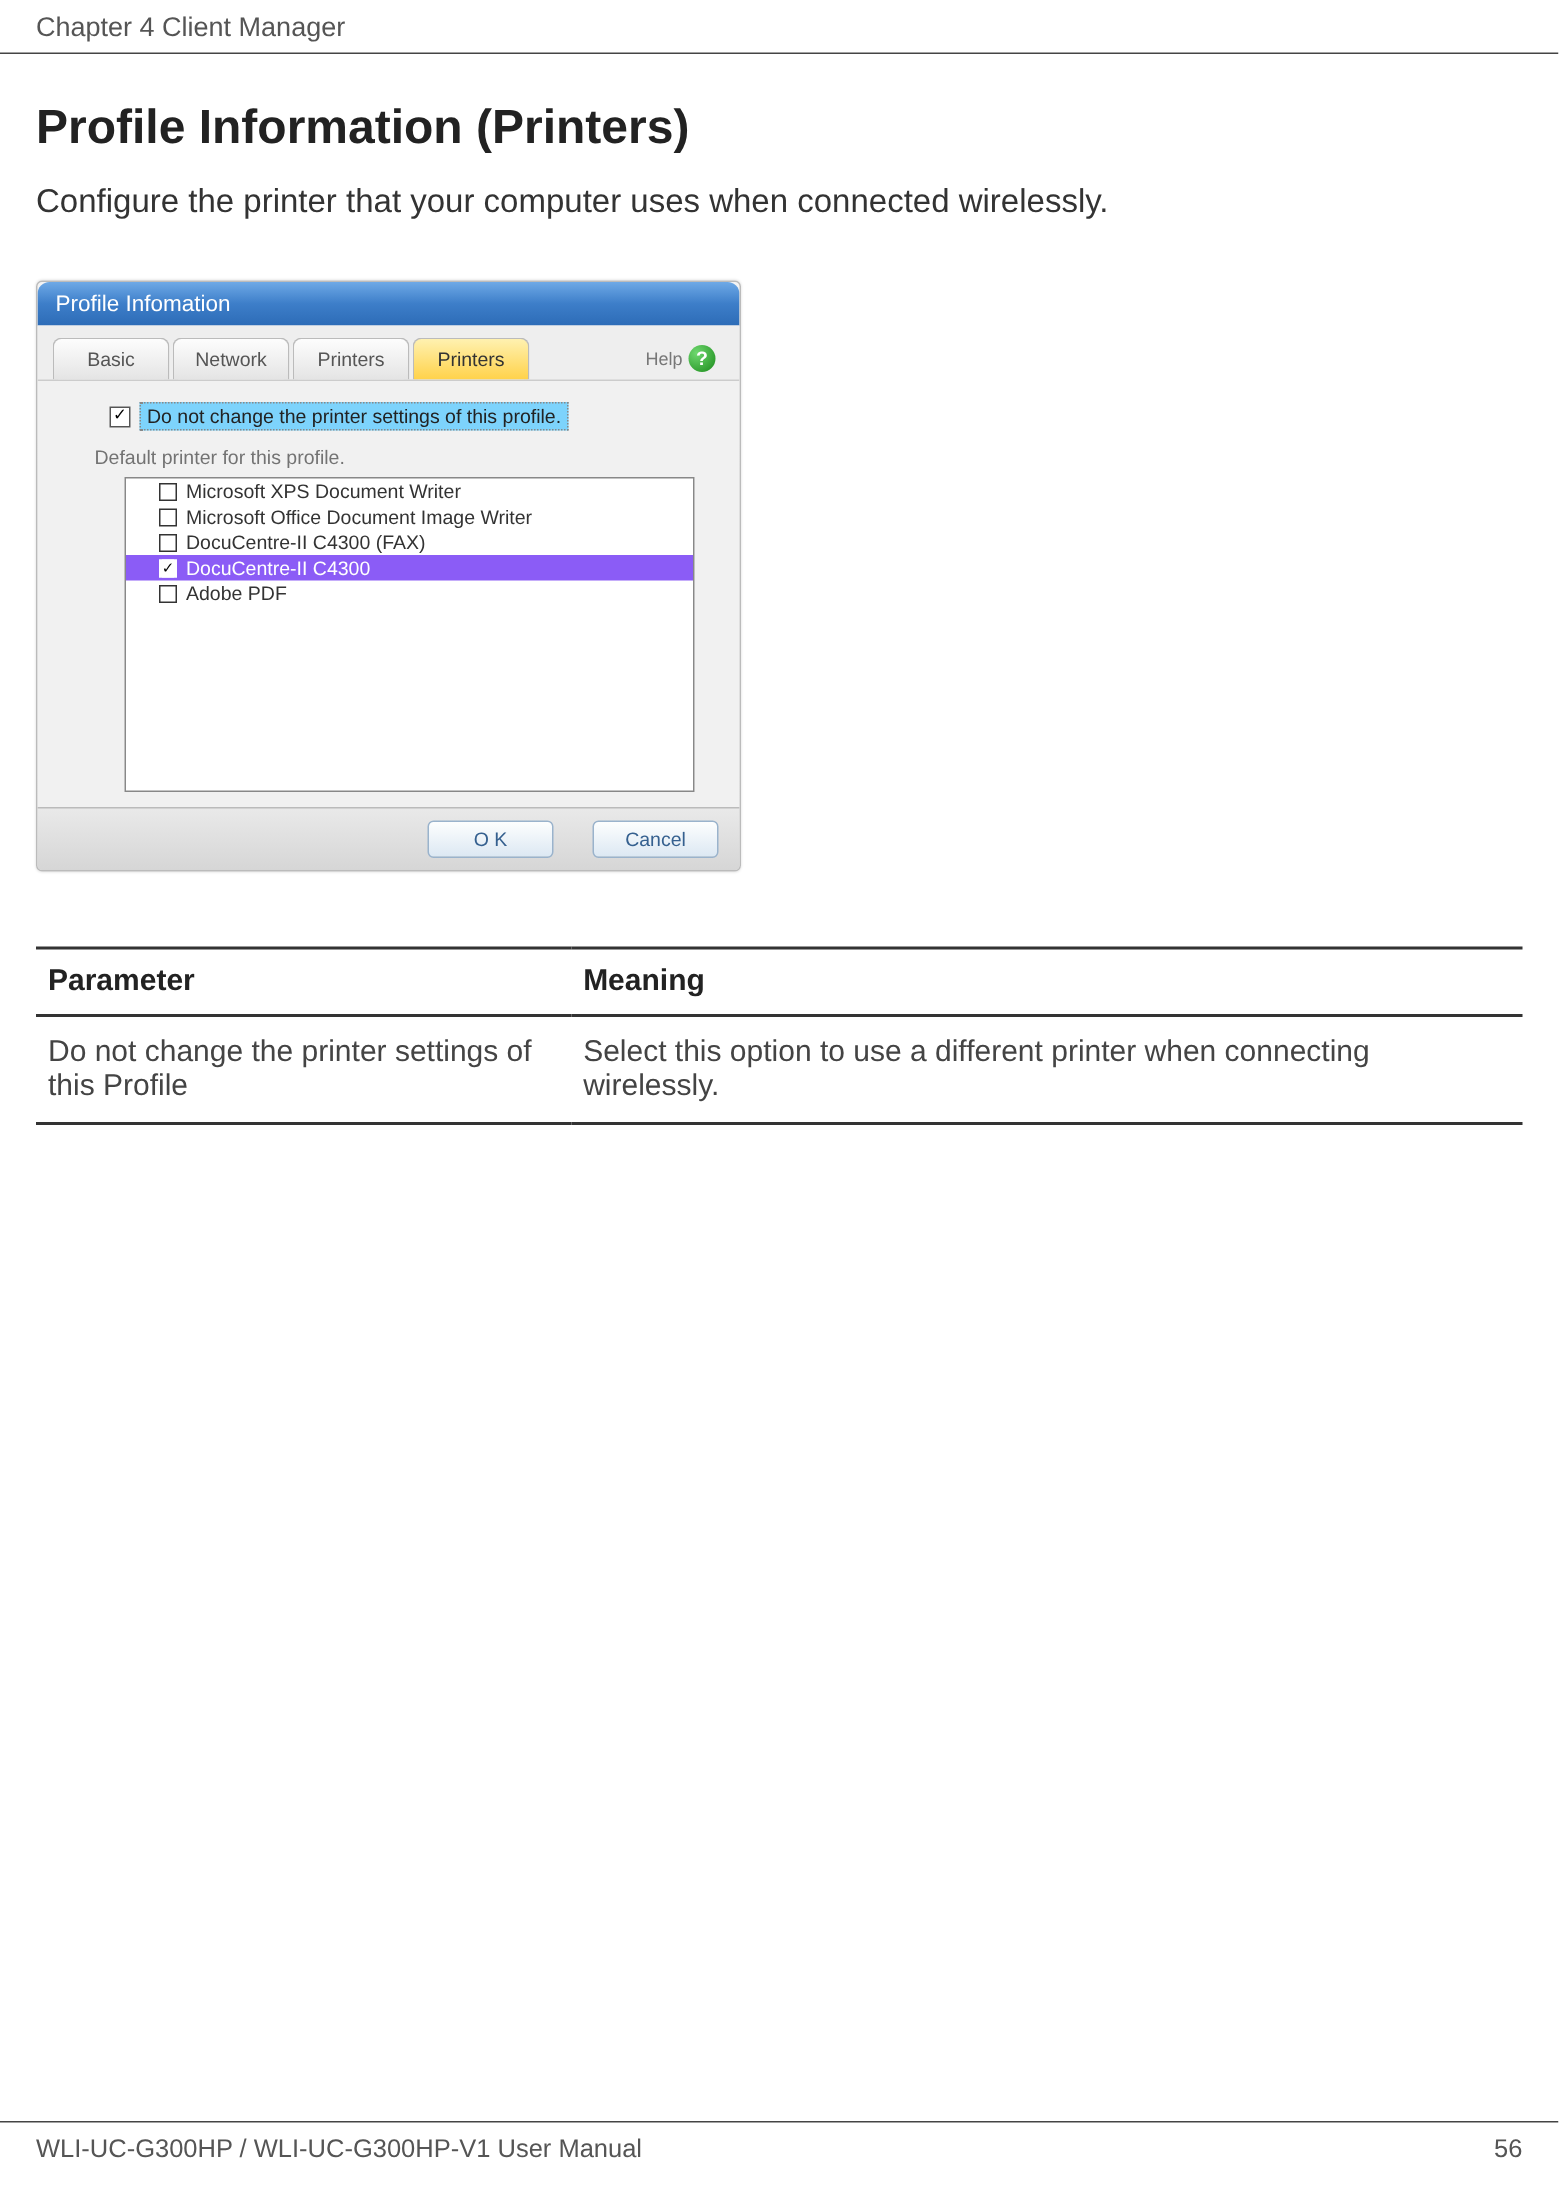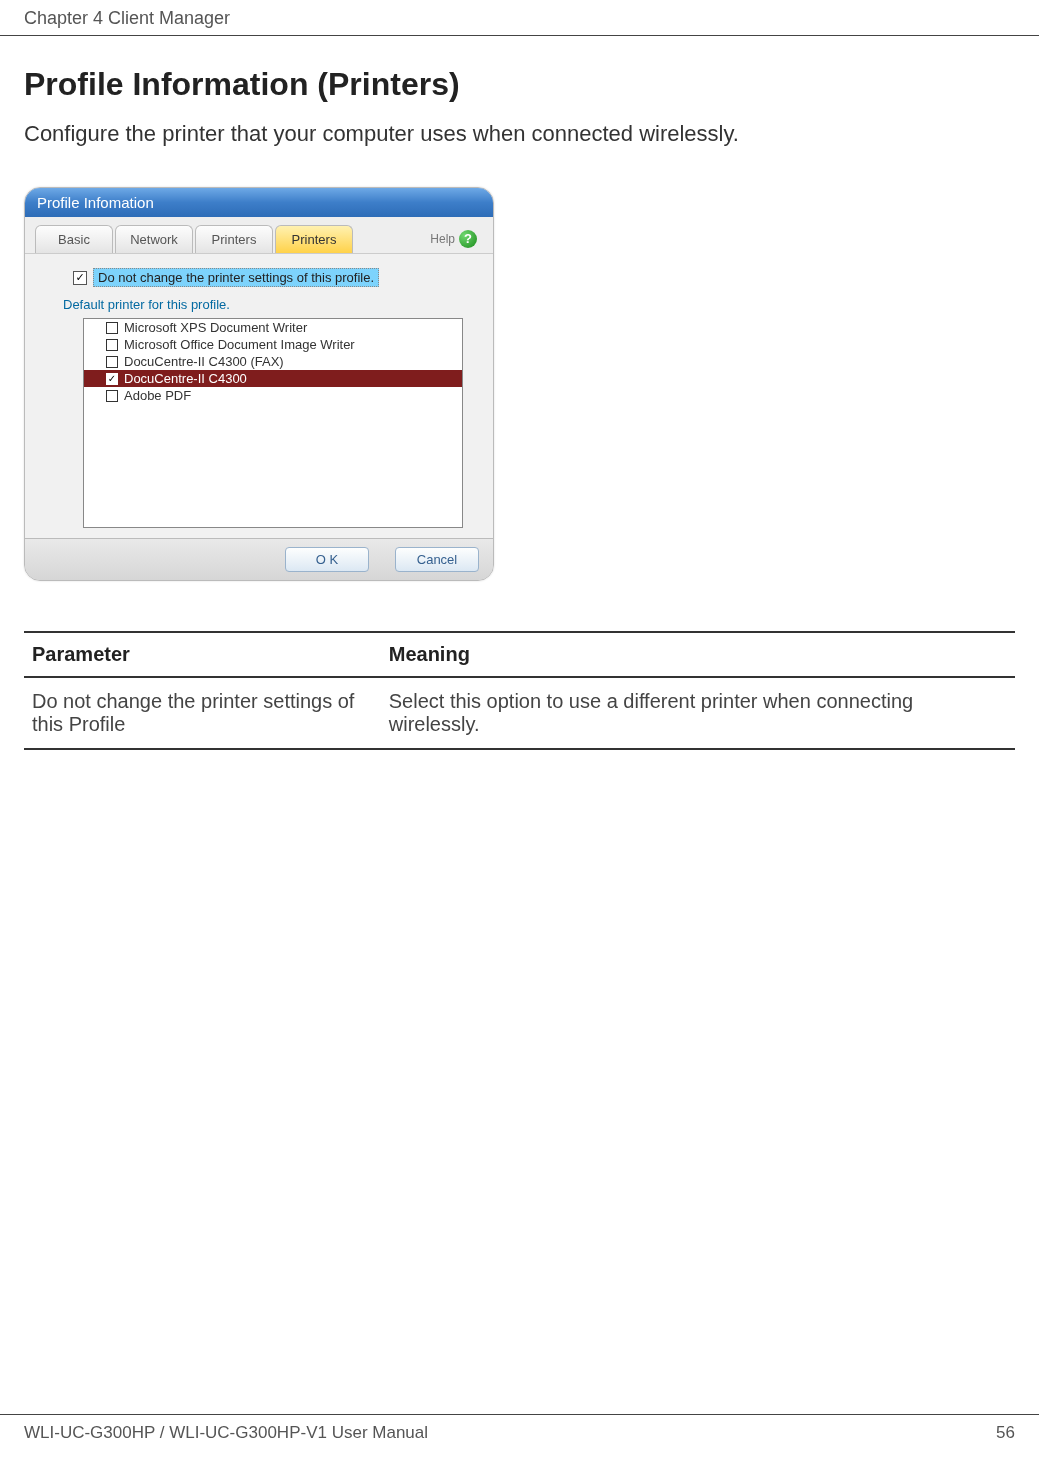--- a/index.html
+++ b/index.html
@@ -28,21 +28,21 @@
   }
   p.intro {
     font-size: 22px;
     color: #333;
     margin-bottom: 40px;
   }
   
   .dialog {
     width: 470px;
     border: 1px solid #bbb;
-    border-radius: 16px;
+    border-radius: 4px;
     overflow: hidden;
     background: linear-gradient(#f4f4f4, #e6e6e6);
     box-shadow: 0 0 2px rgba(0,0,0,0.15);
   }
   .dialog-titlebar {
     background: linear-gradient(#6ea9e6, #3d7ec9 50%, #2d6cb7);
     color: #fff;
     font-size: 15px;
     padding: 6px 12px;
     border-top-left-radius: 8px;
@@ -116,41 +116,41 @@
   }
   .chk.checked::after { content: "✓"; color: #000; }
   .chk-label-boxed {
     border: 1px dotted #888;
     padding: 1px 4px;
     font-size: 13px;
     background: #7dd3fc;
   }
   .subtext {
     font-size: 13px;
-    color: #0369a1;
+    color: #737373;
     margin: 6px 0 6px 20px;
   }
   .listbox {
     margin-left: 40px;
     width: 380px;
     height: 210px;
     background: #fff;
     border: 1px solid #888;
     overflow: hidden;
     font-size: 13px;
   }
   .list-item {
     display: flex;
     align-items: center;
     gap: 6px;
     padding: 1px 22px;
     color: #333;
   }
   .list-item.selected {
-    background: #7f1d1d;
+    background: #8b5cf6;
     color: #fff;
   }
   .item-chk {
     width: 12px; height: 12px;
     border: 1px solid #333;
     background: #fff;
     display: inline-flex;
     align-items: center;
     justify-content: center;
     font-size: 10px;

